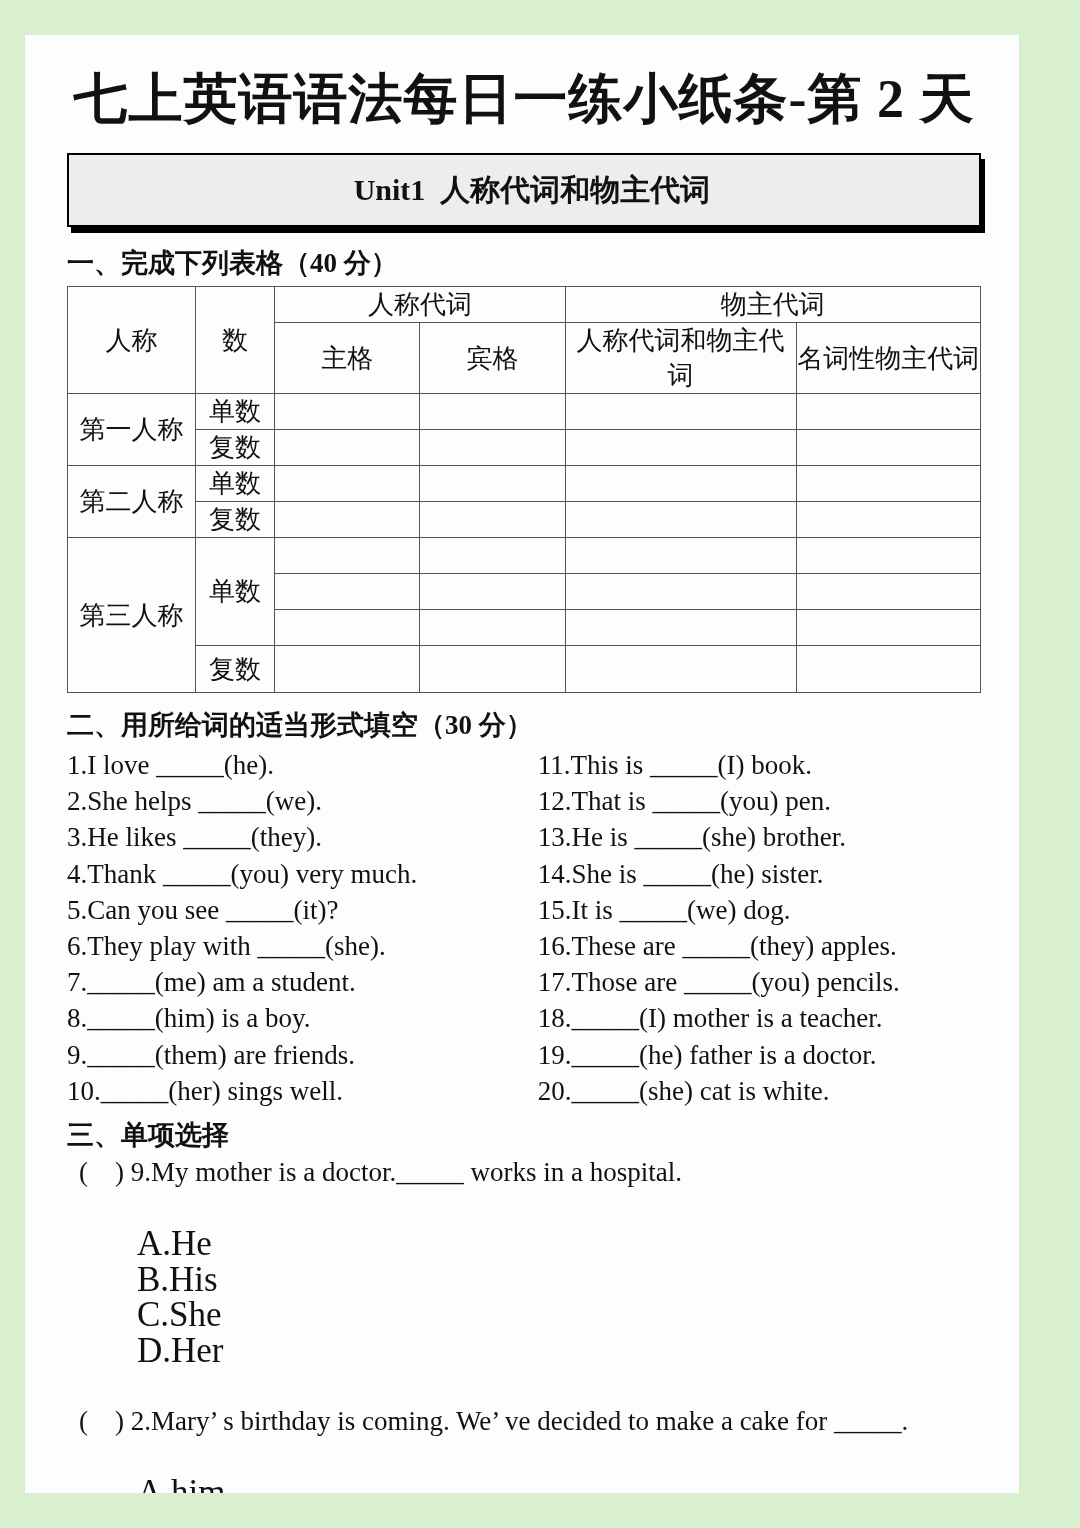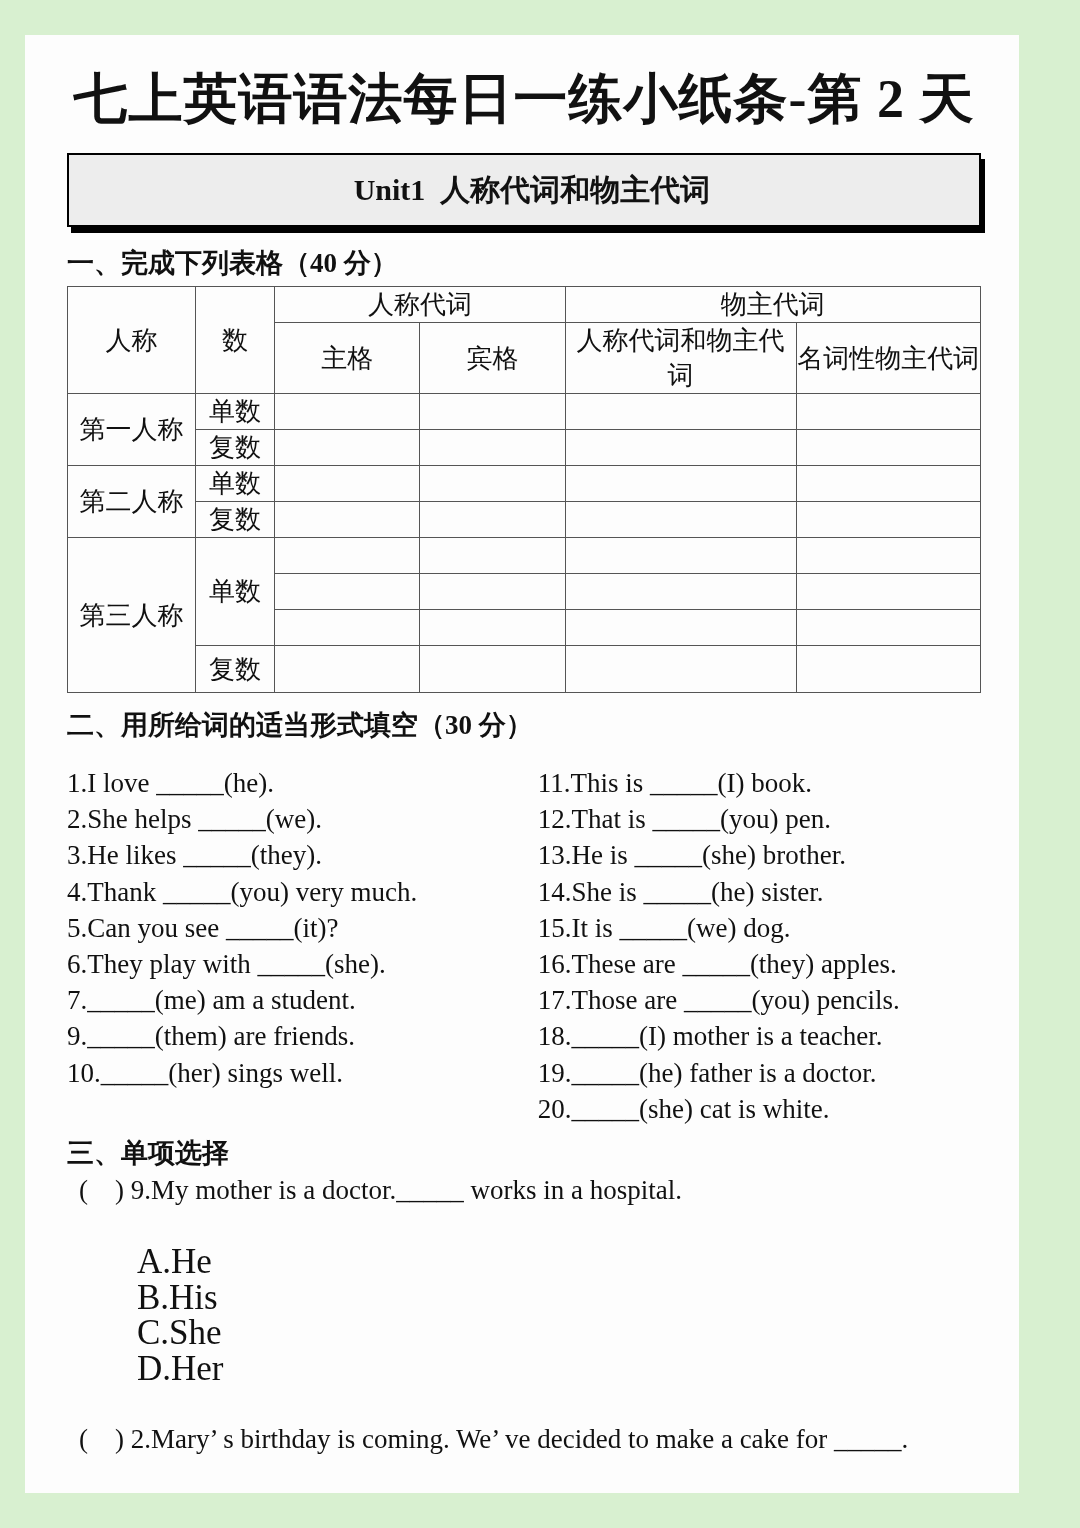--- a/index.html
+++ b/index.html
@@ -37,40 +37,40 @@
     font-weight: 700;
     padding: 15px 0 14px 16px;
     white-space: pre-wrap;
   }
   .sec-heading {
     font-size: 27px;
     font-weight: 700;
     white-space: pre-wrap;
   }
   .sec1-heading { margin-top: 18px; margin-bottom: 5px; }
-  .sec2-heading { margin-top: 14px; margin-bottom: 22px; }
+  .sec2-heading { margin-top: 14px; margin-bottom: 4px; }
   .sec3-heading { margin-top: 8px; margin-bottom: 2px; }
 
   table.pronoun-table {
     width: 100%;
     border-collapse: collapse;
     table-layout: fixed;
   }
   .pronoun-table td {
     border: 1.5px solid #555;
     text-align: center;
     vertical-align: middle;
     font-size: 26px;
     padding: 0;
   }
   tr.h-row td  { height: 35px; }
   tr.d-row td  { height: 36px; }
   tr.last-row td { height: 47px; }
 
-  .fill-grid { display: flex; }
+  .fill-grid { display: flex; justify-content: space-between; }
   .fill-col-left  { width: 51.5%; }
   .fill-col-right { width: 48.5%; }
   .fill-item {
     font-size: 27px;
     line-height: 36.2px;
     white-space: pre-wrap;
   }
 
   .mc-question .q-stem {
     font-size: 27px;
@@ -186,20 +186,21 @@
 
   <div class="fill-grid">
     <div class="fill-col-left">
       <div class="fill-item">1.I love _____(he).</div>
       <div class="fill-item">2.She helps _____(we).</div>
       <div class="fill-item">3.He likes _____(they).</div>
       <div class="fill-item">4.Thank _____(you) very much.</div>
       <div class="fill-item">5.Can you see _____(it)?</div>
       <div class="fill-item">6.They play with _____(she).</div>
       <div class="fill-item">7._____(me) am a student.</div>
+      <div class="fill-item">8._____(him) is a boy.</div>
       <div class="fill-item">9._____(them) are friends.</div>
       <div class="fill-item">10._____(her) sings well.</div>
     </div>
     <div class="fill-col-right">
       <div class="fill-item">11.This is _____(I) book.</div>
       <div class="fill-item">12.That is _____(you) pen.</div>
       <div class="fill-item">13.He is _____(she) brother.</div>
       <div class="fill-item">14.She is _____(he) sister.</div>
       <div class="fill-item">15.It is _____(we) dog.</div>
       <div class="fill-item">16.These are _____(they) apples.</div>

